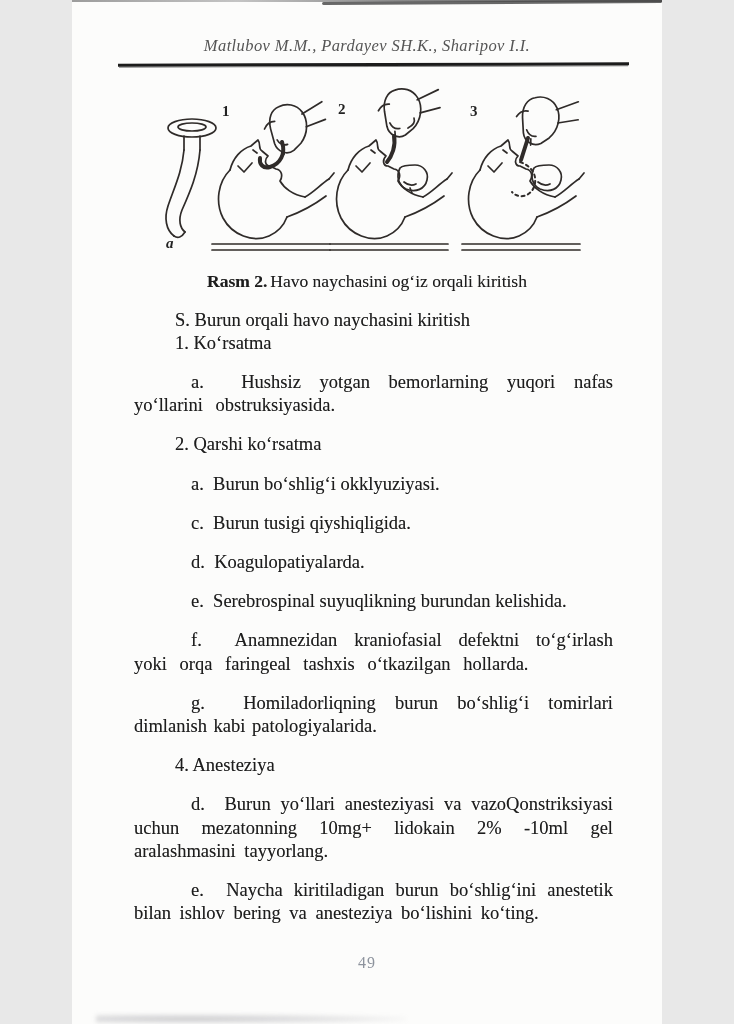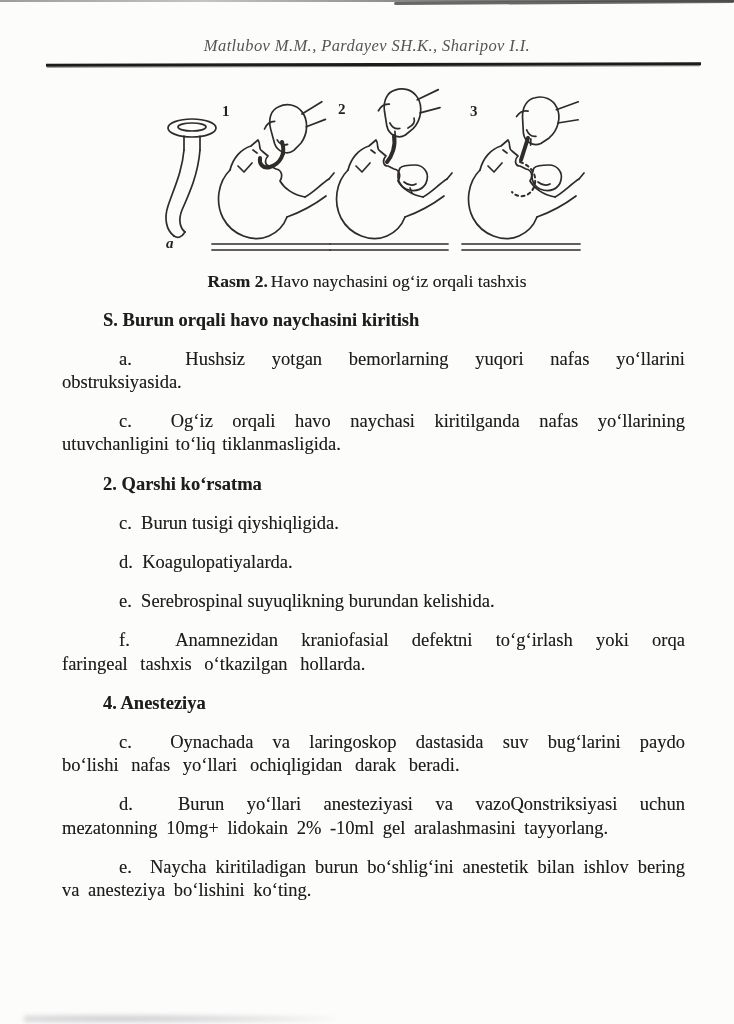--- a/index.html
+++ b/index.html
@@ -1,18 +1,18 @@
 <!DOCTYPE html>
 <html><head>
 <meta charset="utf-8">
 <style>
   html,body{margin:0;padding:0;background:#e8e8e8;}
   .page{
     position:relative;
-    width:734px;height:1024px;
+    width:590px;height:1024px;
     margin:0 auto;
     background:#fcfcfb;
     overflow:hidden;
     font-family:"Liberation Serif", serif;
     color:#1d1d1d;
   }
   
   .scan-top{position:absolute;top:0;left:0;right:0;height:2px;
     background:linear-gradient(90deg,#9c9c9c,#c4c4c4 28%,#8a8a8a 55%,#4e4e4e 100%);}
   .scan-top-right{position:absolute;top:0;right:0;width:340px;height:3px;background:#4c4c4c;
@@ -34,21 +34,21 @@
   .fig-num{font:bold 15px "Liberation Serif", serif;fill:#222;}
   .fig-label{font:italic bold 15px "Liberation Serif", serif;fill:#222;}
   .caption{margin-top:9px;text-align:center;font-size:17.5px;color:#1d1d1d;
     text-shadow:0 0 .5px rgba(25,25,25,.4);}
   .caption .cap-b{font-weight:bold;}
   .caption .cap-t{margin-left:3px;}
   
   .content{margin-top:17px;padding:0 33px 0 46px;font-size:18.5px;line-height:23.2px;
     text-shadow:0 0 .5px rgba(25,25,25,.42);}
   .para{text-align:justify;text-indent:57px;margin:16px;}
-  .hd{font-weight:bold;text-indent:57px;margin:0;}
+  .hd{font-weight:normal;text-indent:57px;margin:0;}
   .ws2{word-spacing:2px}.ws4{word-spacing:4px}.ws6{word-spacing:6px}.ws8{word-spacing:8px}
   
   .pageno{margin-top:29px;text-align:center;font-size:16px;color:#8d939d;letter-spacing:1px;}
 </style>
 </head>
 <body>
 
 <div class="page">
   <div class="scan-top"></div>
   <div class="scan-top-right"></div>
@@ -115,33 +115,35 @@
           </g>
         <path class="tube" d="M70,54 L63,76"></path>
         <path class="tube dotted" d="M62,78 C74,82 80,92 76,103 C72,113 60,115 54,108"></path>
         <path class="ln" d="M76,84 C72,92 74,101 82,105 C92,109 101,105 103,96 C105,88 99,81 91,81 C85,81 79,81 76,84 Z"></path>
         <path class="ln" d="M80,98 q6,5 12,2"></path>
       </g>
     </svg>
   </div>
 
   <div class="caption">
-    <span class="cap-b">Rasm 2.</span><span class="cap-t">Havo naychasini og‘iz orqali tashxis</span>
+    <span class="cap-b">Rasm 2.</span><span class="cap-t">Havo naychasini og‘iz orqali kiritish</span>
   </div>
 
   <div class="content">
     <p class="hd">S. Burun orqali havo naychasini kiritish</p>
+    <p class="hd">1. Ko‘rsatma</p>
     <p class="para ws8">a.&nbsp; Hushsiz yotgan bemorlarning yuqori nafas yo‘llarini obstruksiyasida.</p>
-    <p class="para ws2">c.&nbsp; Og‘iz orqali havo naychasi kiritilganda nafas yo‘llarining utuvchanligini to‘liq tiklanmasligida.</p>
     <p class="hd">2. Qarshi ko‘rsatma</p>
+    <p class="para">a.&nbsp; Burun bo‘shlig‘i okklyuziyasi.</p>
     <p class="para">c.&nbsp; Burun tusigi qiyshiqligida.</p>
     <p class="para">d.&nbsp; Koagulopatiyalarda.</p>
     <p class="para">e.&nbsp; Serebrospinal suyuqlikning burundan kelishida.</p>
     <p class="para ws8">f.&nbsp; Anamnezidan kraniofasial defektni to‘g‘irlash yoki orqa faringeal tashxis o‘tkazilgan hollarda.</p>
+    <p class="para ws2">g.&nbsp; Homiladorliqning burun bo‘shlig‘i tomirlari dimlanish kabi patologiyalarida.</p>
     <p class="hd">4. Anesteziya</p>
-    <p class="para ws8">c.&nbsp; Oynachada va laringoskop dastasida suv bug‘larini paydo bo‘lishi nafas yo‘llari ochiqligidan darak beradi.</p>
     <p class="para ws4">d.&nbsp; Burun yo‘llari anesteziyasi va vazoQonstriksiyasi uchun mezatonning 10mg+ lidokain 2% -10ml gel aralashmasini tayyorlang.</p>
     <p class="para ws4">e.&nbsp; Naycha kiritiladigan burun bo‘shlig‘ini anestetik bilan ishlov bering va anesteziya bo‘lishini ko‘ting.</p>
   </div>
 
+  <div class="pageno">49</div>
 
   <div class="scan-smudge"></div>
 </div>
 
 </body></html>

